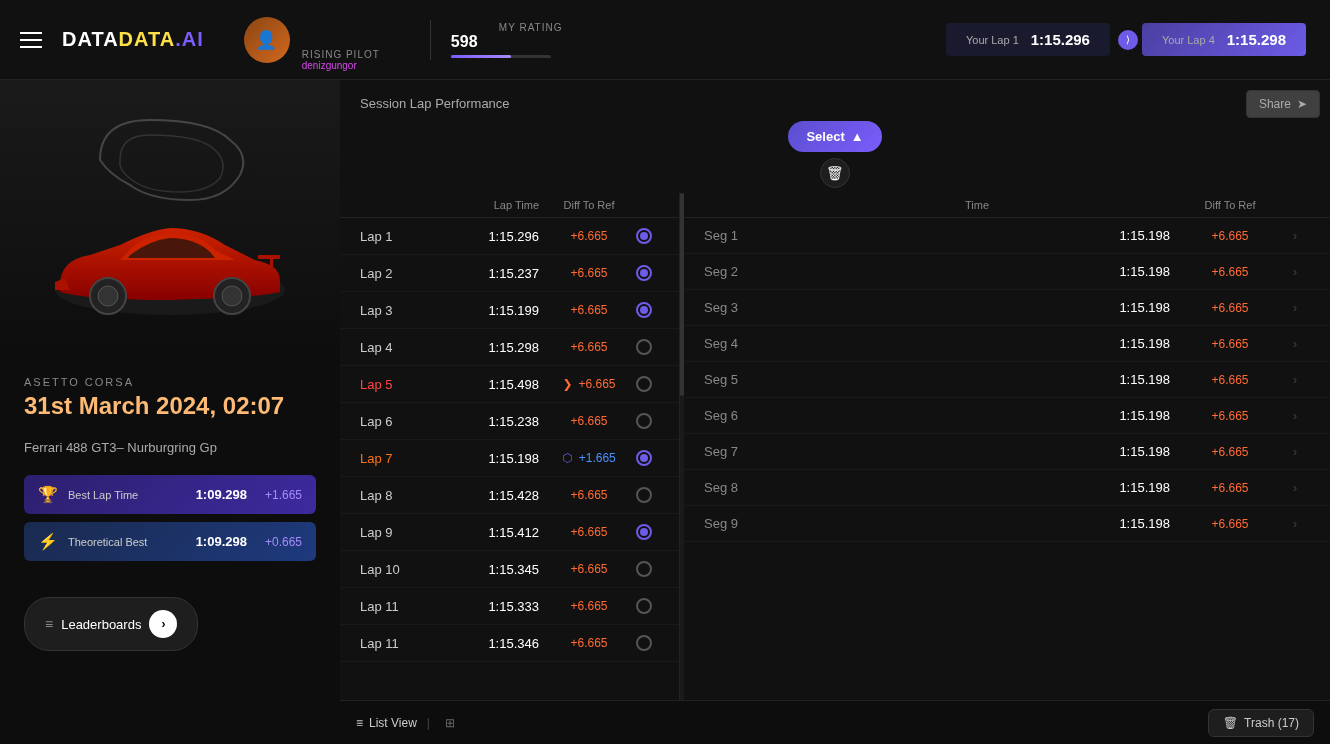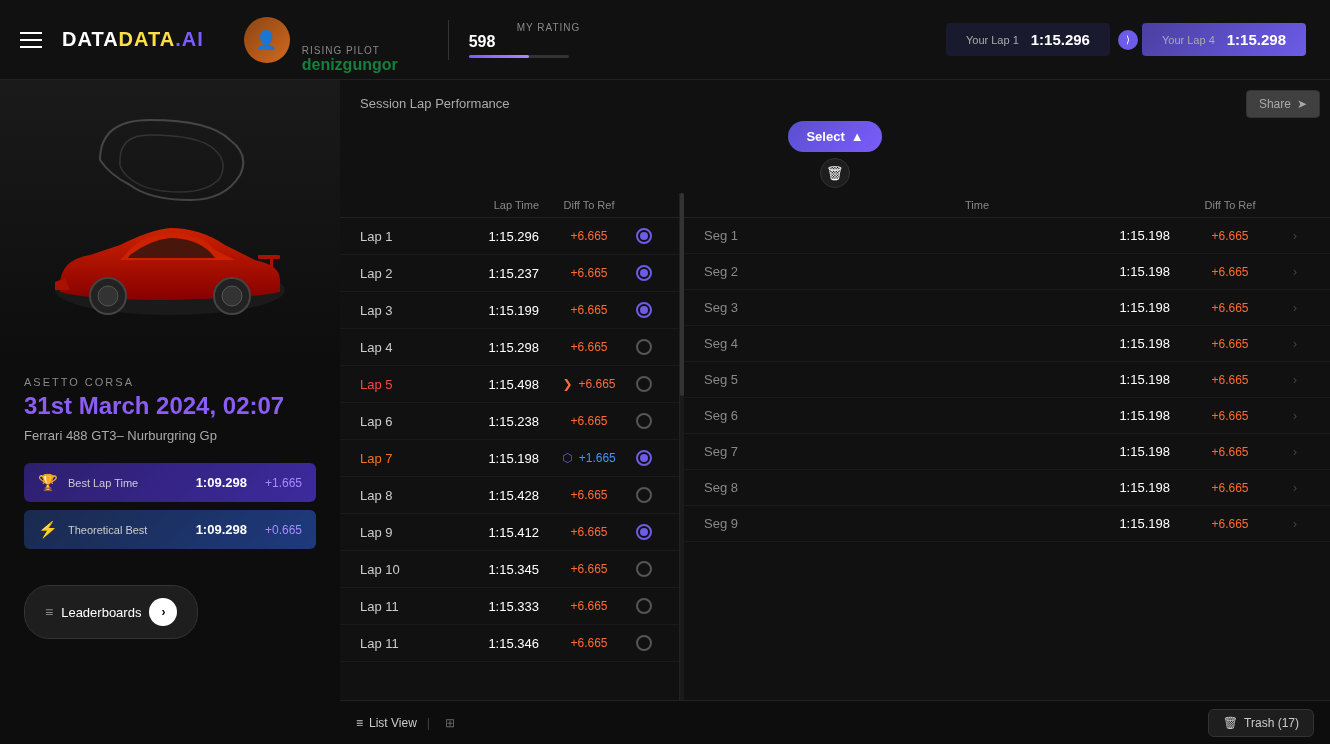--- a/index.html
+++ b/index.html
@@ -70,23 +70,23 @@
       flex-direction: column;
       margin-top: 40px;
     }
     .pilot-label {
       font-size: 10px;
       color: #888;
       text-transform: uppercase;
       letter-spacing: 1px;
     }
     .pilot-name {
-      font-size: 16px;
-      font-weight: 700;
-      color: #15803d;
+      font-size: 10px;
+      font-weight: 400;
+      color: #d946ef;
     }
 
     .divider-v {
       width: 1px;
       height: 40px;
       background: #333;
       margin: 0 20px;
     }
 
     .rating-section {
@@ -206,22 +206,22 @@
     .game-name {
       font-size: 11px;
       color: #888;
       text-transform: uppercase;
       letter-spacing: 2px;
       margin-bottom: 4px;
     }
     .session-date {
       font-size: 24px;
       font-weight: 700;
-      color: #8b5cf6;
-      margin-bottom: 8px;
+      color: #fdba74;
+      margin-bottom: 20px;
     }
     .session-car {
       font-size: 13px;
       color: #aaa;
       margin-bottom: 20px;
     }
 
     .stat-card {
       display: flex;
       align-items: center;

